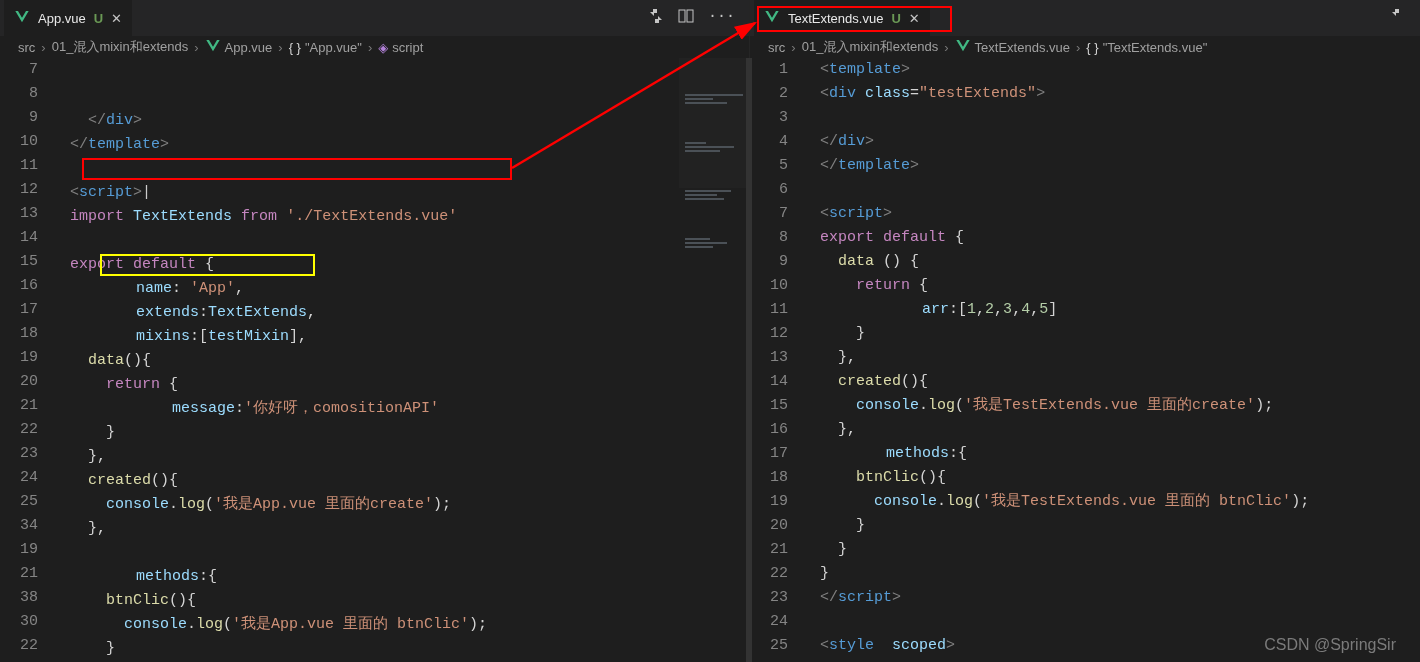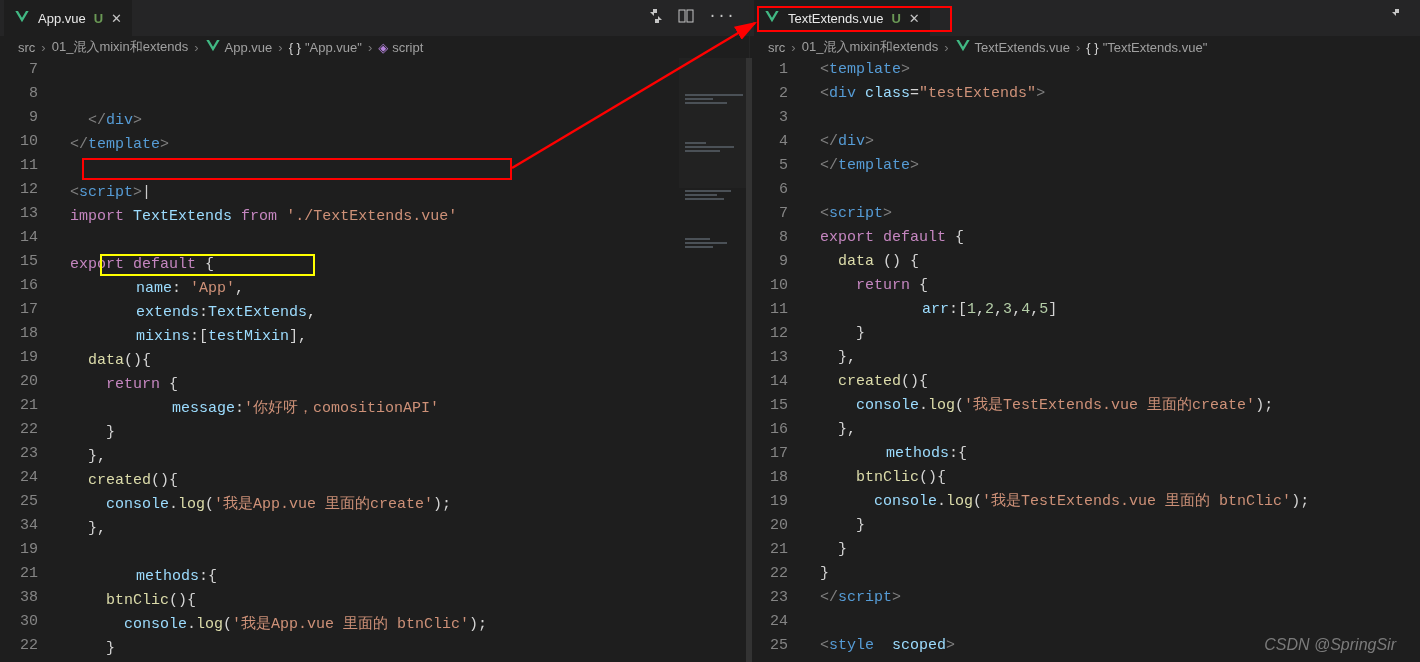--- a/index.html
+++ b/index.html
@@ -140,21 +140,20 @@
 svg.arrow {
   position: absolute;
   pointer-events: none;
 }
 .watermark {
   position: absolute;
   right: 24px; bottom: 8px;
   font-family: -apple-system, "Segoe UI", sans-serif;
   font-size: 16px;
   color: #7b7b7b;
-  font-style: italic;
 }
 </style>
 </head>
 <body>
 
 <div class="split">
 
   <div class="pane left">
     <div class="tabbar">
       <div class="tab">

